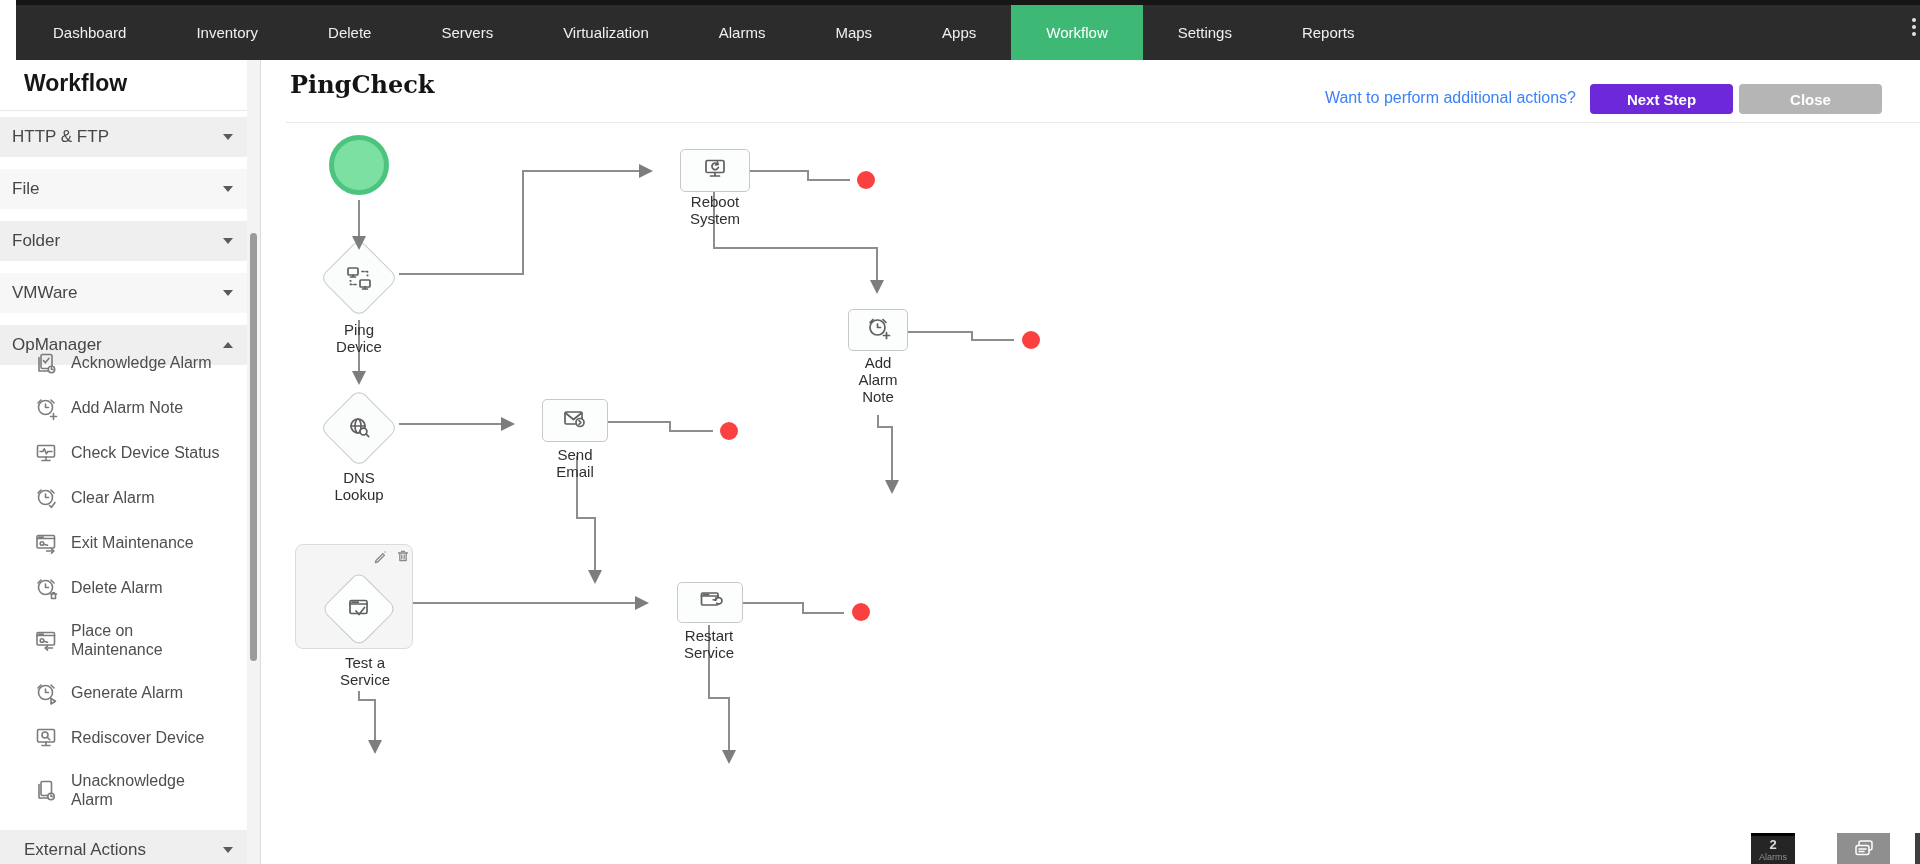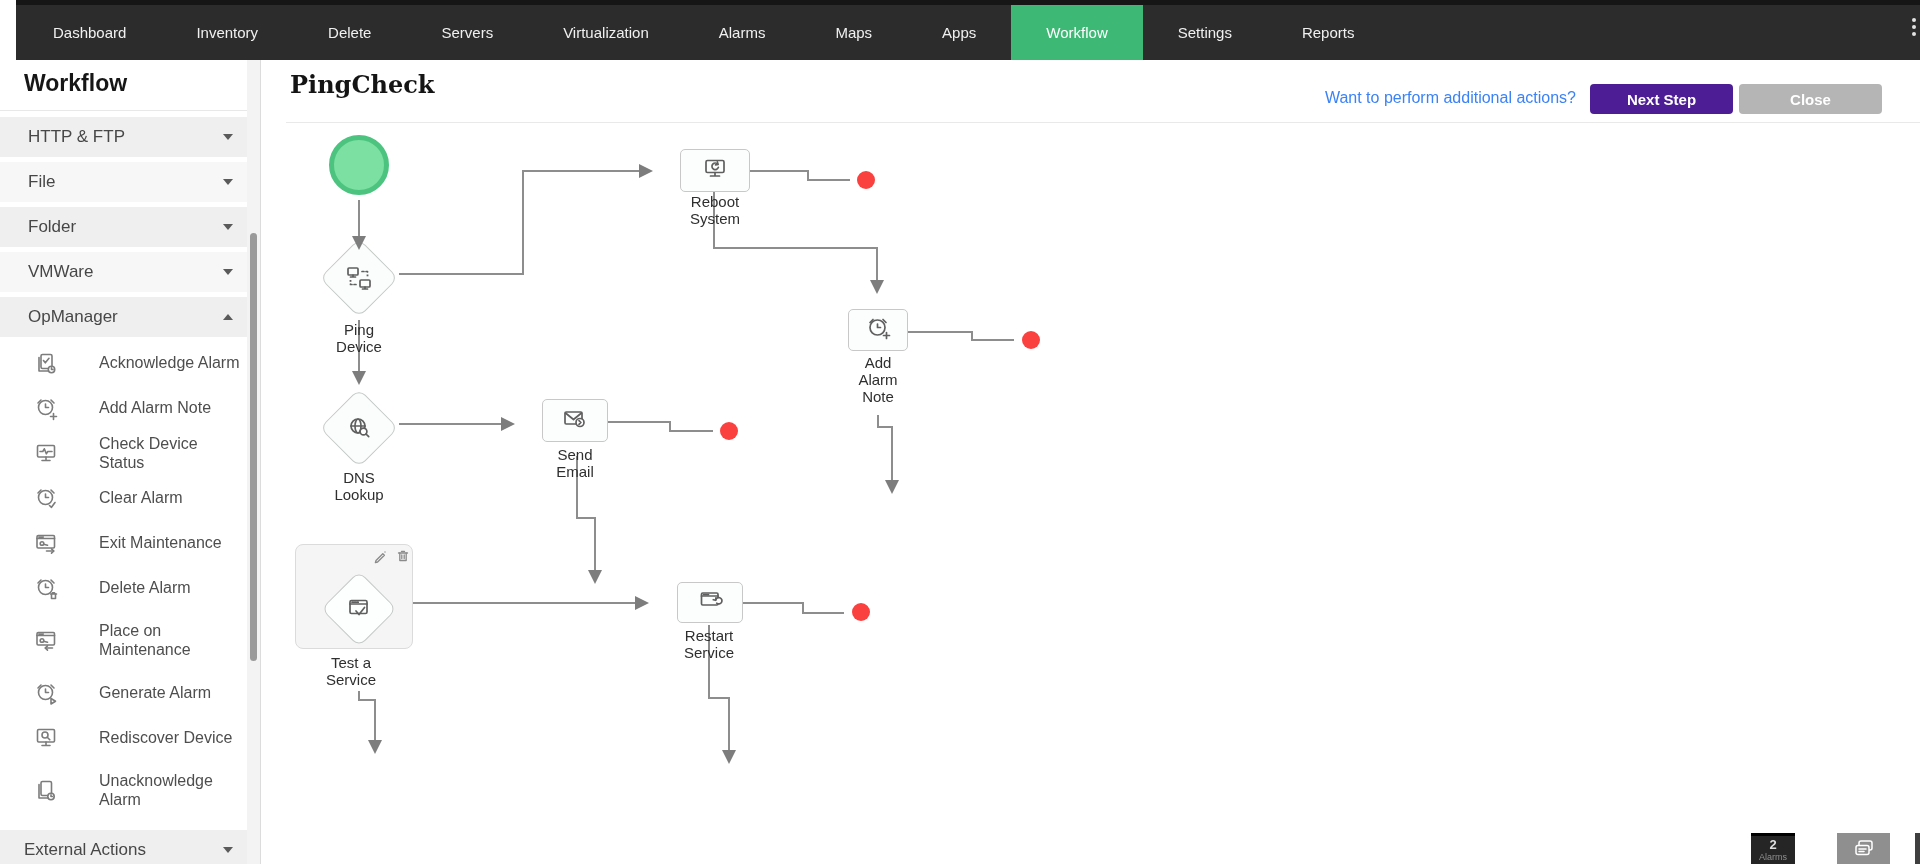--- a/index.html
+++ b/index.html
@@ -19,48 +19,48 @@
 
   
   .sidebar { position:absolute; left:0; top:48px; width:261px; height:816px;
     background:#fff; border-right:1px solid #dcdcdc; z-index:40; }
   .sb-title { margin:22px 0 0 24px; font-size:23px; font-weight:600; color:#161616; }
   .sb-divider { position:absolute; left:0; top:62px; width:247px; height:1px; background:#e8e8e8; }
   .sb-track { position:absolute; left:247px; top:0; width:13px; height:816px; background:#f3f3f3; }
   .sb-thumb { position:absolute; left:250px; top:185px; width:7px; height:428px;
     background:#9a9a9a; border-radius:4px; cursor:pointer; }
   .sb-sections { position:absolute; left:0; top:69px; width:247px; }
-  .sb-section { height:40px; margin-bottom:5px; background:#efefef; display:flex;
-    align-items:center; padding-left:28px; font-size:17px; color:#474747; cursor:pointer; }
+  .sb-section { height:40px; margin-bottom:12px; background:#efefef; display:flex;
+    align-items:center; padding-left:12px; font-size:17px; color:#474747; cursor:pointer; }
   .sb-section:nth-child(even) { background:#f7f7f7; }
   .chev { width:0; height:0; border-left:5px solid transparent; border-right:5px solid transparent;
     border-top:6px solid #5a5a5a; margin-left:auto; margin-right:14px; }
   .chev.up { border-top:none; border-bottom:6px solid #5a5a5a; }
   .sb-items { position:absolute; left:0; top:292px; width:247px; }
-  .sb-item { display:flex; align-items:center; padding-left:33px; height:45px; cursor:pointer;gap:28px; }
+  .sb-item { display:flex; align-items:center; padding-left:33px; height:45px; cursor:pointer; }
   .sb-item.tall { height:60px; }
   .sb-item .icn { width:26px; height:26px; flex:0 0 26px; margin-right:12px; }
   .icn svg { stroke:#7c7c7c; fill:none; stroke-width:1.6; stroke-linecap:round; stroke-linejoin:round; }
   .sb-item .lbl { font-size:16px; color:#4e4e4e; line-height:19px; }
   .sb-item.tall .lbl { max-width:115px; }
   .sb-external { position:absolute; left:0; top:782px; width:247px; height:40px;
     background:#efefef; display:flex; align-items:center; padding-left:24px;
     font-size:17px; color:#474747; cursor:pointer; }
 
   
   .canvas { position:absolute; left:261px; top:48px; width:1659px; height:816px; background:#fff; }
   .page-title { position:absolute; left:29px; top:22px; font-family:"DejaVu Serif", serif;
     font-size:24px; font-weight:600; color:#141414; z-index:5; }
   .hdr-divider { position:absolute; left:25px; top:74px; right:0; height:1px; background:#e9e9e9; }
   .hdr-link { position:absolute; right:344px; top:41px; font-size:16px; font-weight:400;
     color:#3b82f6; cursor:pointer; z-index:5; }
   .btn { position:absolute; top:36px; width:143px; height:30px; border:none; border-radius:4px;
     color:#fff; font-size:15px; font-weight:600; font-family:"Liberation Sans",sans-serif;
     cursor:pointer; z-index:5; }
-  .btn-next { left:1329px; background:#4c1d95; }
+  .btn-next { left:1329px; background:#6d28d9; }
   .btn-close { left:1478px; background:#b5b5b5; }
 
   .flow-svg { position:absolute; left:0; top:0; z-index:2; pointer-events:none; }
   .flow-svg path { stroke:#8d8d8d; stroke-width:2; fill:none; }
   .red-dot { fill:#fb4040; stroke:none; }
 
   .node { position:absolute; z-index:1; background:#fcfdfd; border:1px solid #c8c8c8;
     border-radius:5px; display:flex; align-items:center; justify-content:center; cursor:pointer; }
   .node svg, .dbox svg { stroke:#5f5f5f; fill:none; stroke-width:1.7; stroke-linecap:round; stroke-linejoin:round; }
   .start-circle { position:absolute; left:68px; top:87px; width:60px; height:60px; z-index:1;
@@ -405,21 +405,21 @@
 Device</div>
   <div class="nlabel" style="left:414px; top:145px; width:80px;">Reboot
 System</div>
   <div class="nlabel" style="left:582px; top:306px; width:70px;">Add
 Alarm
 Note</div>
   <div class="nlabel" style="left:48px; top:421px; width:100px;">DNS
 Lookup</div>
   <div class="nlabel" style="left:281px; top:398px; width:66px;">Send
 Email</div>
-  <div class="nlabel" style="left:39px; top:606px; width:102px;">Test a
+  <div class="nlabel" style="left:53px; top:606px; width:102px;">Test a
 Service</div>
   <div class="nlabel" style="left:407px; top:579px; width:82px;">Restart
 Service</div>
 </div>
 
 <div class="alarm-widget">
   <div class="alarm-count">2</div>
   <div class="alarm-text">Alarms</div>
 </div>
 <div class="chat-widget">

